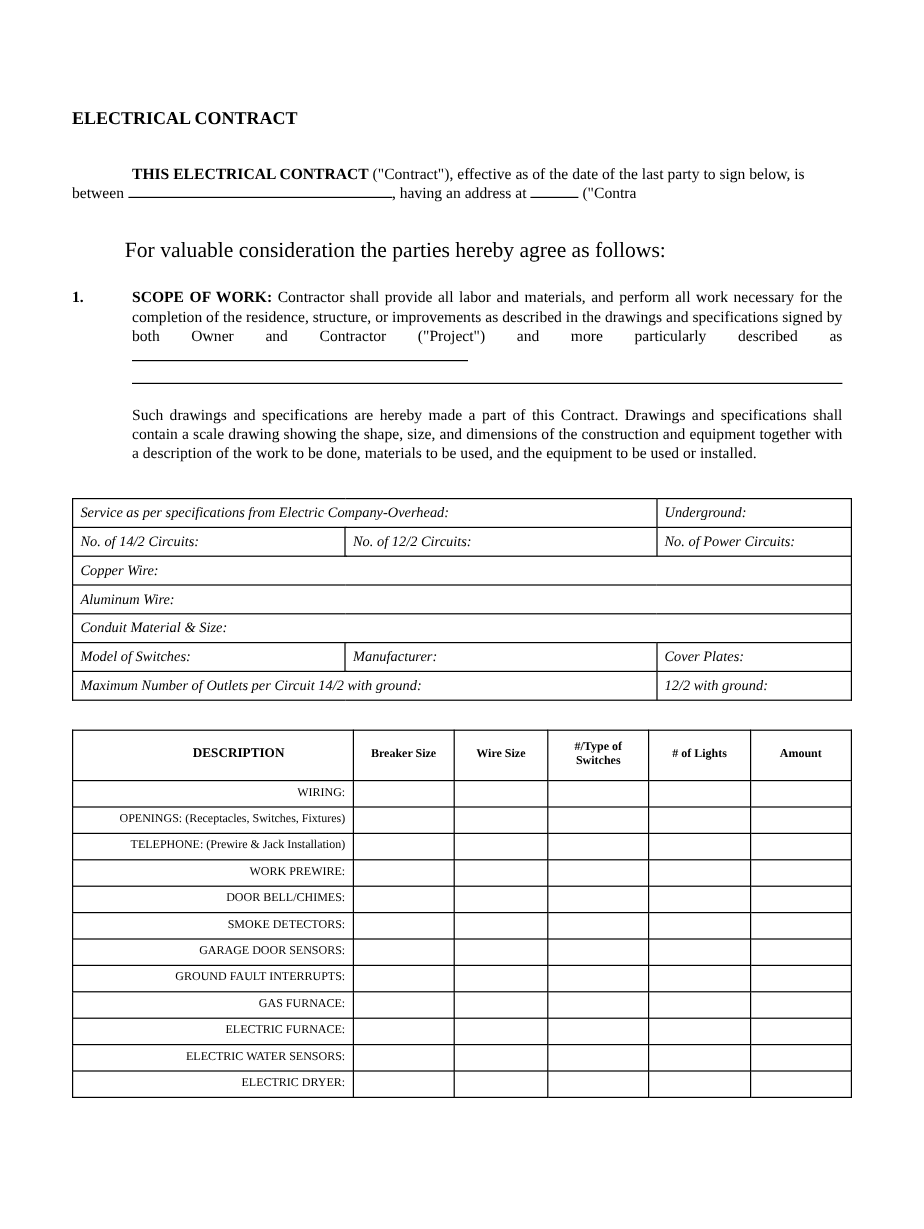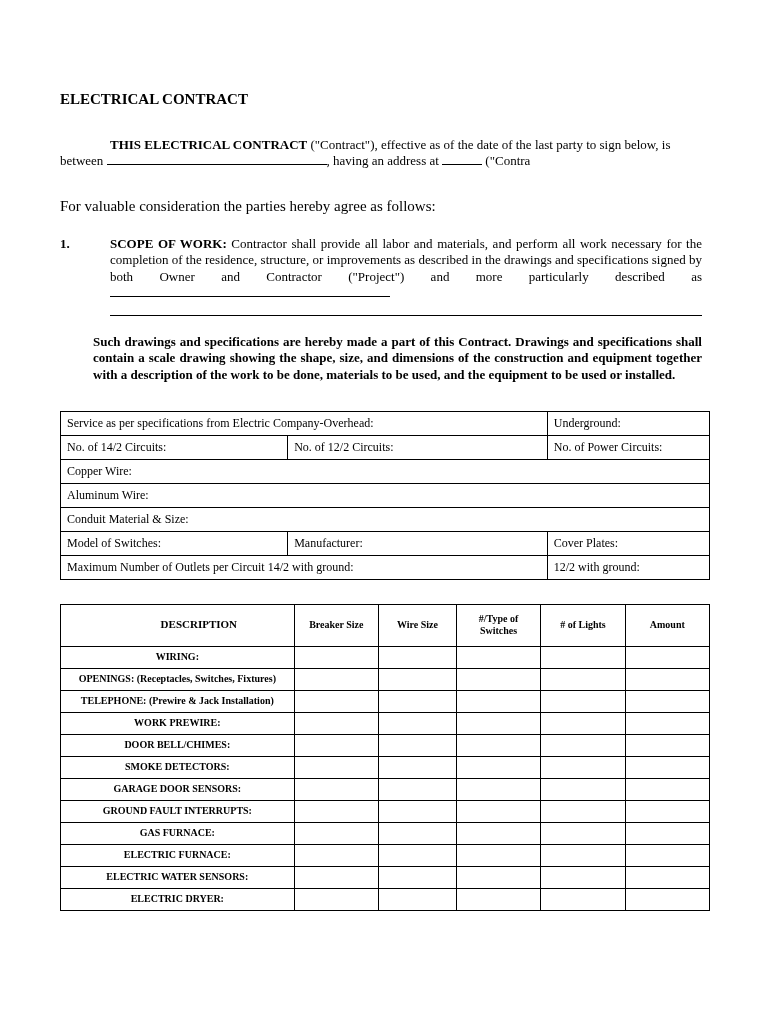--- a/index.html
+++ b/index.html
@@ -33,21 +33,22 @@
       vertical-align: baseline;
     }
     .blank-short {
       display: inline-block;
       border-bottom: 1px solid #000;
       width: 40px;
       vertical-align: baseline;
     }
     .consideration {
       margin-bottom: 20px;
-      font-size: 15px;
+      font-size: 18px;
+      margin-left: 44px;
     }
     .section {
       display: flex;
       margin-bottom: 4px;
     }
     .section-num {
       font-weight: bold;
       width: 50px;
       flex-shrink: 0;
       font-size: 13px;
@@ -65,39 +66,39 @@
       border-bottom: 1px solid #000;
       display: inline-block;
       width: 280px;
     }
     .desc-blank-full {
       border-bottom: 1px solid #000;
       height: 13px;
       margin-top: 2px;
     }
     .para2 {
-      margin-left: 33px;
+      margin-left: 50px;
       margin-top: 18px;
       margin-bottom: 28px;
       text-align: justify;
       font-size: 13px;
       padding-right: 8px;
-      font-weight: bold;
     }
     table.spec {
       width: 100%;
       border-collapse: collapse;
       font-size: 12px;
       margin-bottom: 24px;
     }
     table.spec td {
       border: 1px solid #000;
       padding: 4px 6px;
       height: 22px;
       vertical-align: middle;
+      font-style: italic;
     }
     table.desc {
       width: 100%;
       border-collapse: collapse;
       font-size: 10px;
     }
     table.desc th {
       border: 1px solid #000;
       padding: 8px 4px;
       font-weight: bold;
@@ -108,22 +109,21 @@
       font-size: 11px;
       padding-left: 47px;
     }
     table.desc td {
       border: 1px solid #000;
       padding: 4px 6px;
       height: 22px;
       font-size: 10px;
     }
     table.desc td.label {
-      text-align: center;
-      font-weight: bold;
+      text-align: right;
     }
   </style>
 </head>
 <body>
 
 <div class="title">ELECTRICAL CONTRACT</div>
 
 <div class="intro">
   <span style="display:inline-block; width:50px;"></span><span class="bold-lead">THIS ELECTRICAL CONTRACT</span><span> ("Contract"), effective as of the date of the last party to sign below, is between </span><span class="blank-line"></span><span>, having an address at </span><span class="blank-short"></span><span> ("Contra</span>
 </div>

